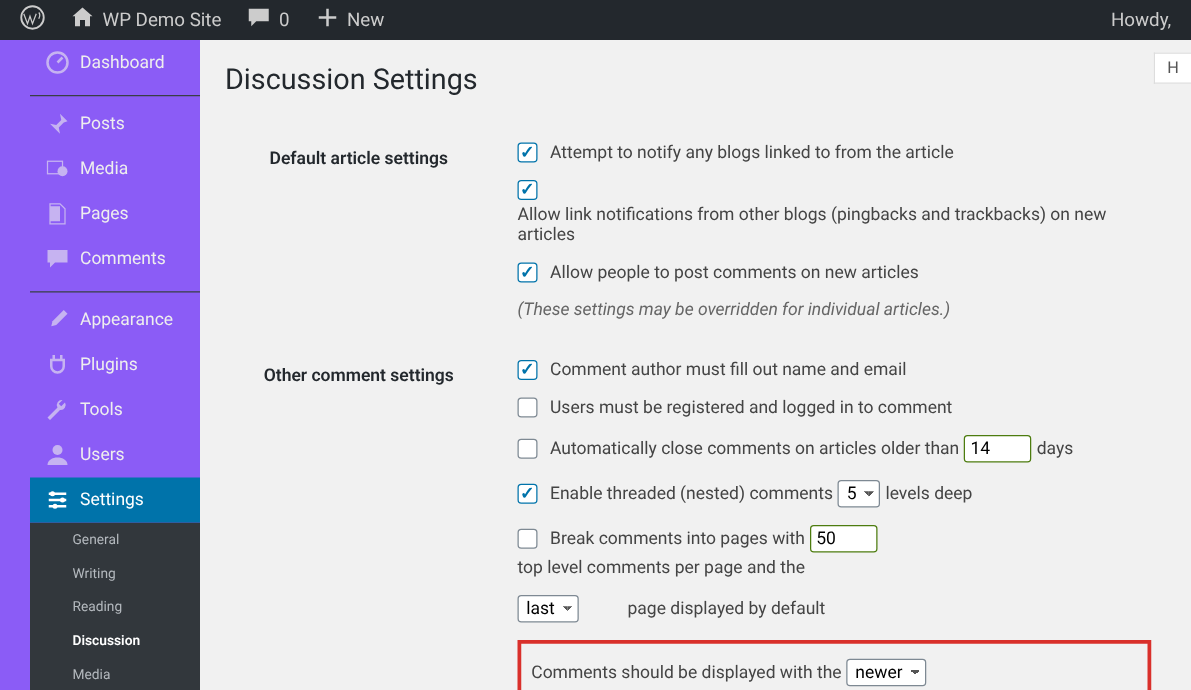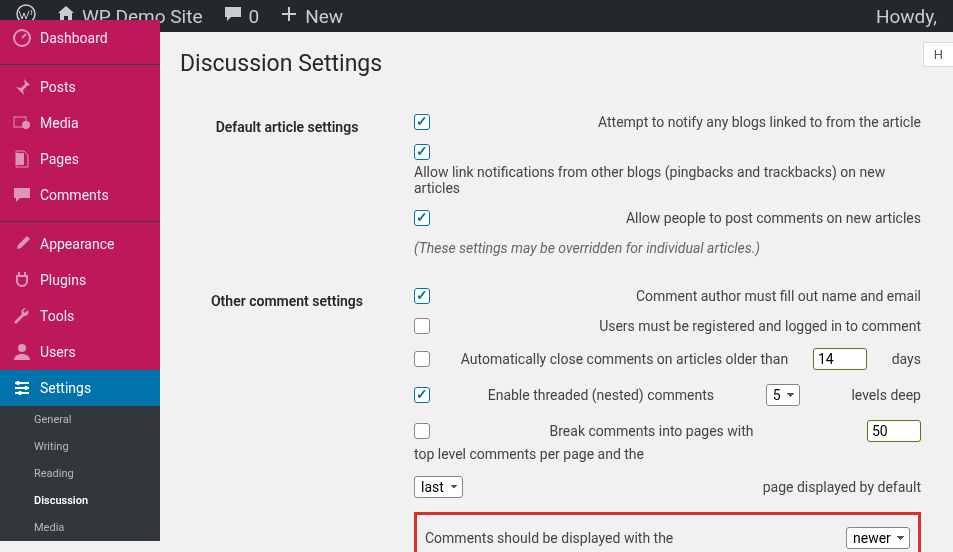--- a/index.html
+++ b/index.html
@@ -1,35 +1,35 @@
 <!DOCTYPE html>
 <html><head>
 <meta charset="utf-8">
 <style>
 * { margin:0; padding:0; box-sizing:border-box; font-family:-apple-system,BlinkMacSystemFont,"Segoe UI",Roboto,sans-serif; }
 body { background:#f1f1f1; width:953px; height:552px; overflow:hidden; position:relative; }
-.toolbar { height:32px; background:#23282d; color:#ccc; display:flex; align-items:center; padding:12px 8px; font-size:19px; justify-content:space-between; }
+.toolbar { height:32px; background:#23282d; color:#ccc; display:flex; align-items:center; padding:12px 8px; font-size:15px; justify-content:space-between; }
 .toolbar-left, .toolbar-right { display:flex; align-items:center; gap:4px; }
 .toolbar-item { display:flex; align-items:center; gap:6px; padding:0 8px; height:32px; cursor:pointer; }
-.sidebar { position:absolute; left:0; top:20px; width:160px; background:#be185d; height:520px; color:#eee; font-size:14px; }
+.sidebar { position:absolute; left:0; top:32px; width:160px; background:#8b5cf6; height:520px; color:#eee; font-size:14px;padding-left:24px; }
 .menu-item { display:flex; align-items:center; gap:8px; padding:8px 12px; cursor:pointer; color:#eee; }
 .menu-item.active { background:#0073aa; color:#fff; font-weight:400; position:relative; }
 .menu-item.active::after { content:""; position:absolute; right:-8px; top:50%; transform:translateY(-50%); border:8px solid transparent; border-right-color:#f1f1f1; }
 .menu-icon { width:20px; display:inline-flex; justify-content:center; opacity:.6; }
 .menu-item.active .menu-icon { opacity:1; }
 .menu-sep { height:5px; border-bottom:1px solid #393f44; margin:4px 0; }
 .submenu { background:#32373c; }
 .submenu-item { padding:7px 12px 7px 34px; font-size:11px; color:#b4b9be; cursor:pointer; }
 .submenu-item.current { color:#fff; font-weight:600; }
 .main { margin-left:160px; padding:10px 20px 20px 20px; height:520px; overflow:auto; position:relative; }
 .page-title { font-size:23px; font-weight:400; color:#23282d; margin:8px 0 20px 0; }
 .form-table { width:100%; }
 .form-table th { text-align:center; vertical-align:top; width:220px; padding:20px 10px 20px 0; font-size:14px; font-weight:600; color:#23282d; }
 .form-table td { padding:15px 10px; font-size:14px; color:#444; }
-.field-row { margin:0 0 14px 0; display:flex; align-items:center; flex-wrap:wrap; gap:4px;justify-content:space-between; }
+.field-row { margin:0 0 14px 0; display:flex; align-items:center; flex-wrap:wrap; gap:4px; }
 input[type=checkbox]{ width:16px; height:16px; margin-right:6px; border:1px solid #7e8993; border-radius:3px; cursor:pointer; appearance:none; background:#fff; position:relative; }
 input[type=checkbox]:checked{ background:#fff; border-color:#0073aa; }
 input[type=checkbox]:checked::after{ content:"✓"; color:#0073aa; position:absolute; top:-2px; left:1px; font-size:14px; font-weight:bold; }
 .hint { font-style:italic; color:#666; margin-top:4px; }
 input[type=text].small { width:54px; padding:2px 4px; border:1px solid #4d7c0f; border-radius:3px; font-size:14px; }
 select { border:1px solid #7e8993; border-radius:3px; padding:2px 18px 2px 6px; font-size:14px; background:#fff; appearance:none; background-image:linear-gradient(45deg,transparent 50%,#555 50%),linear-gradient(135deg,#555 50%,transparent 50%); background-position:right 8px center,right 4px center; background-size:4px 4px,4px 4px; background-repeat:no-repeat; }
 .highlight-box { border:3px solid #d9302b; padding:12px 8px; margin-top:4px; }
 .help-tab { position:absolute; right:0; top:10px; background:#fff; border:1px solid #ddd; border-right:none; padding:4px 10px; font-size:13px; color:#555; }
 svg { width:20px; height:20px; fill:currentColor; }
 </style>

